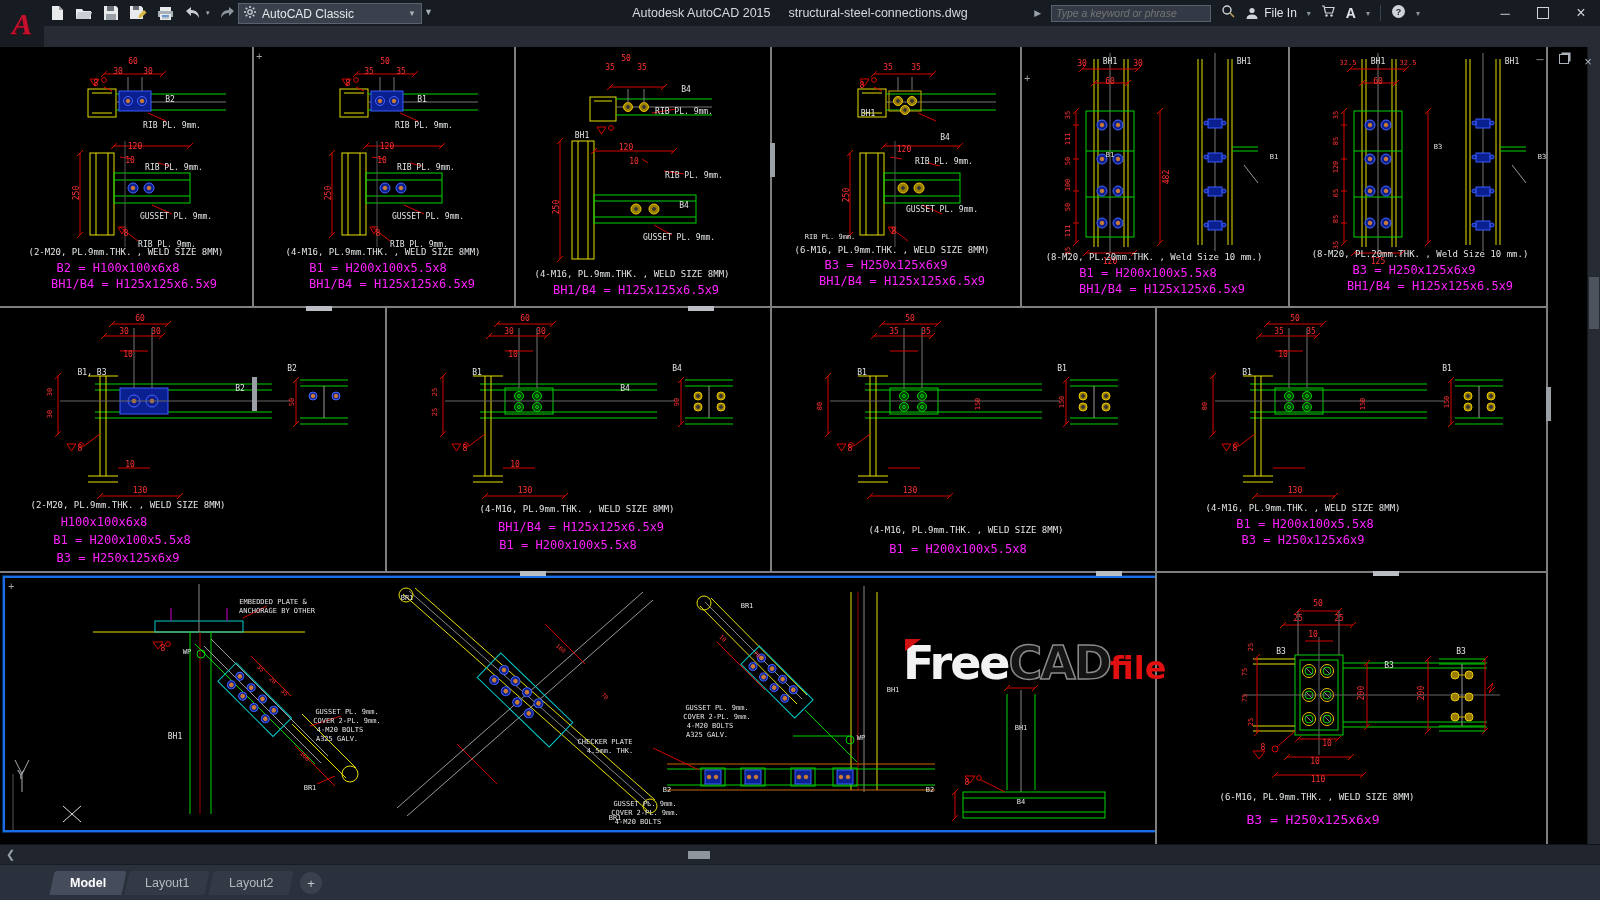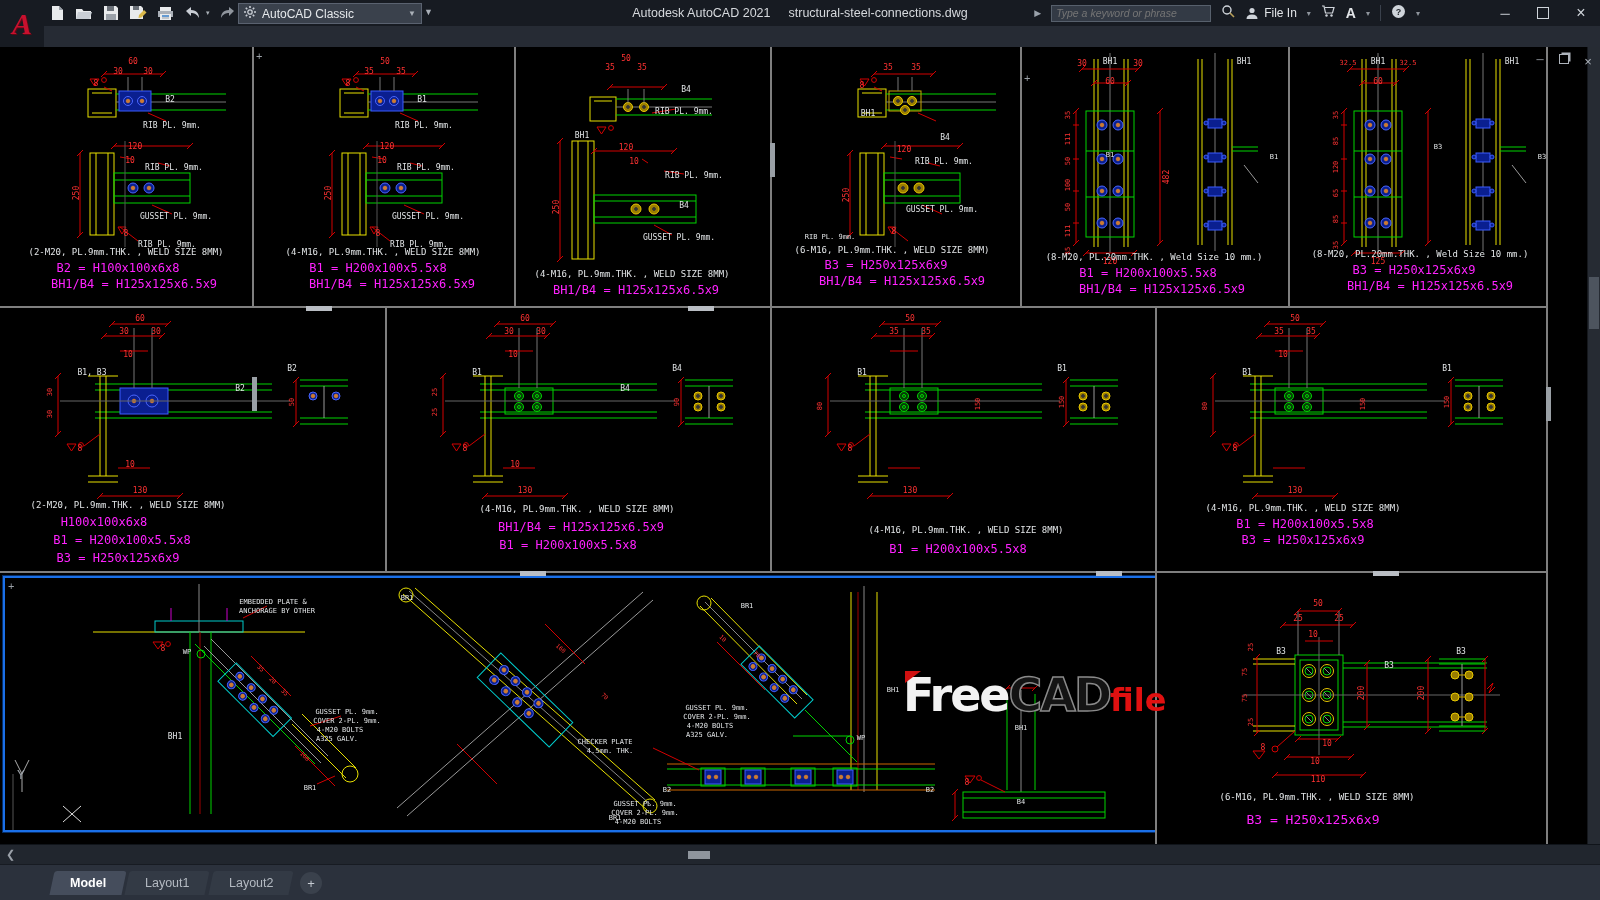--- a/index.html
+++ b/index.html
@@ -40,21 +40,21 @@
   .sep{position:absolute;background:#7f7f7f;}
   .mini-thumb-h{position:absolute;width:26px;height:5px;background:#b9bdc3;z-index:4;}
   .mini-thumb-v{position:absolute;width:5px;height:34px;background:#9aa0a6;z-index:4;}
   .mini-plus{position:absolute;color:#9aa0a6;font-size:11px;z-index:4;line-height:10px;}
   .ann{position:absolute;white-space:nowrap;transform:translate(-50%,-50%);font-family:"DejaVu Sans Mono",monospace;z-index:3;}
   .vscroll{position:absolute;right:0;top:47px;width:12px;height:797px;background:#262b33;border-left:1px solid #15181d;}
   .vscroll .thumb{position:absolute;left:1px;width:10px;height:52px;top:230px;background:#4d545e;}
 
   
   .fclogo{position:absolute;display:flex;align-items:baseline;z-index:3;}
-  .fclogo .f1{font-size:46px;font-weight:900;color:#f2f2f2;letter-spacing:-2px;position:relative;font-family:"DejaVu Sans",sans-serif;margin-top:32px;}
+  .fclogo .f1{font-size:46px;font-weight:900;color:#f2f2f2;letter-spacing:-2px;position:relative;font-family:"DejaVu Sans",sans-serif;}
   .fclogo .f1::before{content:"";position:absolute;left:2px;top:3px;border-left:16px solid #d01010;border-bottom:12px solid transparent;}
   .fclogo .f2{font-size:46px;font-weight:900;color:#141414;-webkit-text-stroke:1.5px #8a8a8a;letter-spacing:-2px;font-family:"DejaVu Sans",sans-serif;}
   .fclogo .f3{font-size:32px;font-weight:900;color:#e01010;font-family:"DejaVu Sans",sans-serif;}
 
   
   #hscroll{position:absolute;left:0;top:844px;width:1600px;height:20px;background:#21262e;border-top:1px solid #10141a;}
   #hscroll .arrow{position:absolute;left:6px;top:3px;color:#9aa0a8;font-size:11px;}
   #hscroll .thumb{position:absolute;left:688px;top:6px;width:22px;height:8px;background:#8f959d;}
   #bottombar{position:absolute;left:0;top:864px;width:1600px;height:36px;background:#2b313c;border-top:1px solid #171b22;display:flex;align-items:center;}
   #tabs{display:flex;align-items:center;margin-left:52px;gap:3px;}
@@ -136,21 +136,21 @@
               <line x1="1.8" y1="10.2" x2="3.2" y2="8.8"></line>
               <line x1="8.8" y1="3.2" x2="10.2" y2="1.8"></line>
             </g>
           </svg></span>
       <span>AutoCAD Classic</span>
       <span class="sp"></span>
       <span style="font-size:8px;color:#aab0b8;">▼</span>
     </div>
     <div id="ws-extra">▼</div>
     <div id="wintitle">
-      <span>Autodesk AutoCAD 2021</span>
+      <span>Autodesk AutoCAD 2015</span>
         <span style="width:18px;display:inline-block;"></span>
         <span>structural-steel-connections.dwg</span>
     </div>
     <div id="tb-right">
       <span id="search-arrow">▶</span>
       <input id="search-input" placeholder="Type a keyword or phrase" style="">
       <span><svg width="14" height="14" viewBox="0 0 14 14">
             <circle cx="6" cy="6" r="4" fill="none" stroke="#cfd4da" stroke-width="1.4"></circle>
             <line x1="9" y1="9" x2="13" y2="13" stroke="#b9a15a" stroke-width="1.6"></line>
           </svg></span>

